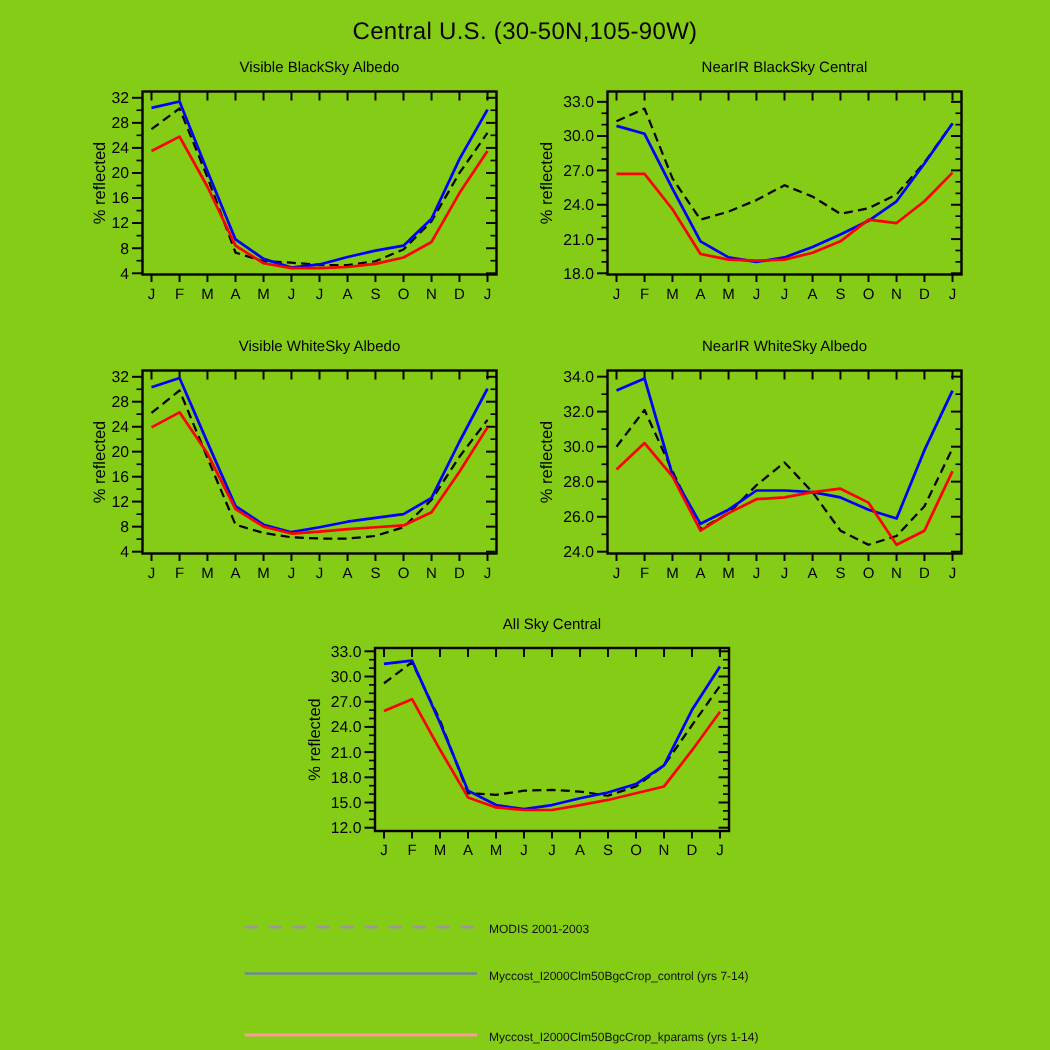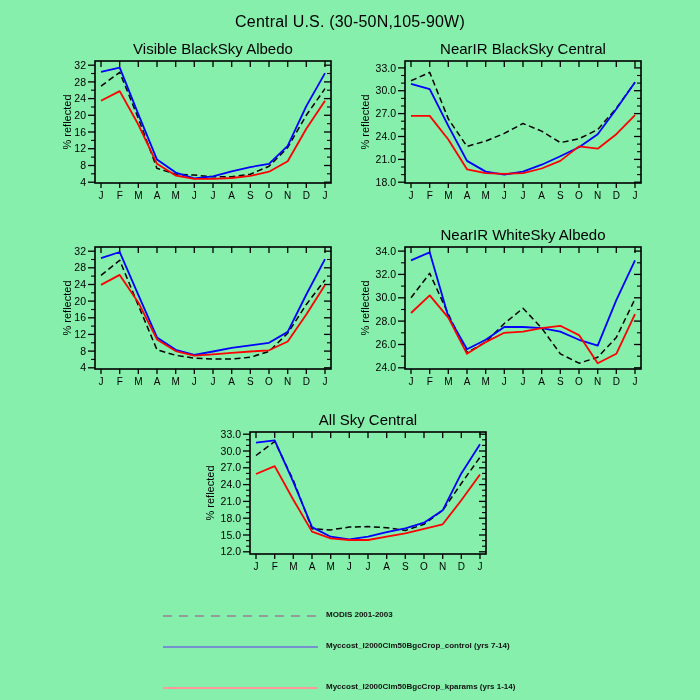--- a/index.html
+++ b/index.html
@@ -1,29 +1,29 @@
 <!DOCTYPE html>
 <html><head>
 <meta charset="utf-8">
 <style>
   html,body{margin:0;padding:0;background:#fff;}
-  .stage{position:relative;width:700px;height:700px;background:#86efac;overflow:hidden;
+  .stage{position:relative;width:700px;height:700px;background:#84cc16;overflow:hidden;
          font-family:"Liberation Sans",sans-serif;color:#000;}
   .suptitle{position:absolute;top:13px;left:0;width:700px;text-align:center;
             font-size:16px;letter-spacing:.2px;}
   figure.panel{position:absolute;margin:0;width:310px;height:178px;}
   .ptitle{position:absolute;left:55px;top:10px;width:236px;text-align:center;
-          font-size:15px;white-space:nowrap;}
+          font-size:10px;white-space:nowrap;}
   .ylab{position:absolute;left:-42px;top:85px;width:140px;height:14px;text-align:center;
         font-size:11px;transform:rotate(-90deg);white-space:nowrap;}
   figure.panel.wide .ylab{left:-54px;}
   svg.plot{position:absolute;left:0;top:0;overflow:visible;}
   svg text{font-family:"Liberation Sans",sans-serif;fill:#000;}
   .legend{position:absolute;left:163px;top:0;width:540px;height:0;}
-  .lrow{position:absolute;left:0;height:14px;display:flex;align-items:flex-start;gap:8px;font-weight:bold;}
+  .lrow{position:absolute;left:0;height:14px;display:flex;align-items:flex-end;gap:8px;}
   .llab{font-size:8px;color:#111;white-space:nowrap;}
   .lsample{display:block;}
 </style>
 </head>
 <body>
 
 <div class="stage">
 
   <div class="suptitle">Central U.S. (30-50N,105-90W)</div>
 
@@ -197,20 +197,21 @@
         <line x1="285.0" y1="153" x2="285.0" y2="158" stroke="#000" stroke-width="1.3"></line>
         <line x1="285.0" y1="31" x2="285.0" y2="37" stroke="#000" stroke-width="1.3"></line>
         <text x="285.0" y="169" text-anchor="middle" font-size="10">J</text>
         <polyline points="61.0,50.8 79.7,42.4 98.3,88.9 117.0,116.4 135.7,111.1 154.3,103.4 173.0,93.5 191.7,101.1 210.3,112.6 229.0,108.8 247.7,99.6 266.3,78.3 285.0,52.3" fill="none" stroke="#000000" stroke-width="1.5" stroke-linejoin="round" stroke-dasharray="6,3.5"></polyline>
         <polyline points="61.0,53.9 79.7,59.2 98.3,95.8 117.0,130.9 135.7,141.6 154.3,144.6 173.0,141.6 191.7,134.7 210.3,126.3 229.0,117.2 247.7,104.2 266.3,79.0 285.0,52.3" fill="none" stroke="#0000ff" stroke-width="1.8" stroke-linejoin="round"></polyline>
         <polyline points="61.0,85.9 79.7,85.9 98.3,109.5 117.0,139.3 135.7,143.1 154.3,143.8 173.0,143.1 191.7,138.5 210.3,130.9 229.0,116.4 247.7,118.7 266.3,104.2 285.0,85.1" fill="none" stroke="#ff0000" stroke-width="1.8" stroke-linejoin="round"></polyline>
       </svg>
   </figure>
 
   <figure class="panel" style="left:40px;top:216px;">
+    <figcaption class="ptitle">Visible WhiteSky Albedo</figcaption>
     <div class="ylab">% reflected</div>
     <svg class="plot" width="310" height="178">
         <rect x="55" y="31" width="236" height="122" fill="none" stroke="#000" stroke-width="1.6"></rect>
         <line x1="48" y1="151.8" x2="55" y2="151.8" stroke="#000" stroke-width="1.3"></line>
         <line x1="291" y1="151.8" x2="284" y2="151.8" stroke="#000" stroke-width="1.3"></line>
         <text x="46" y="155.4" text-anchor="end" font-size="10.5">4</text>
         <line x1="48" y1="135.1" x2="55" y2="135.1" stroke="#000" stroke-width="1.3"></line>
         <line x1="291" y1="135.1" x2="284" y2="135.1" stroke="#000" stroke-width="1.3"></line>
         <text x="46" y="138.7" text-anchor="end" font-size="10.5">8</text>
         <line x1="48" y1="118.4" x2="55" y2="118.4" stroke="#000" stroke-width="1.3"></line>

